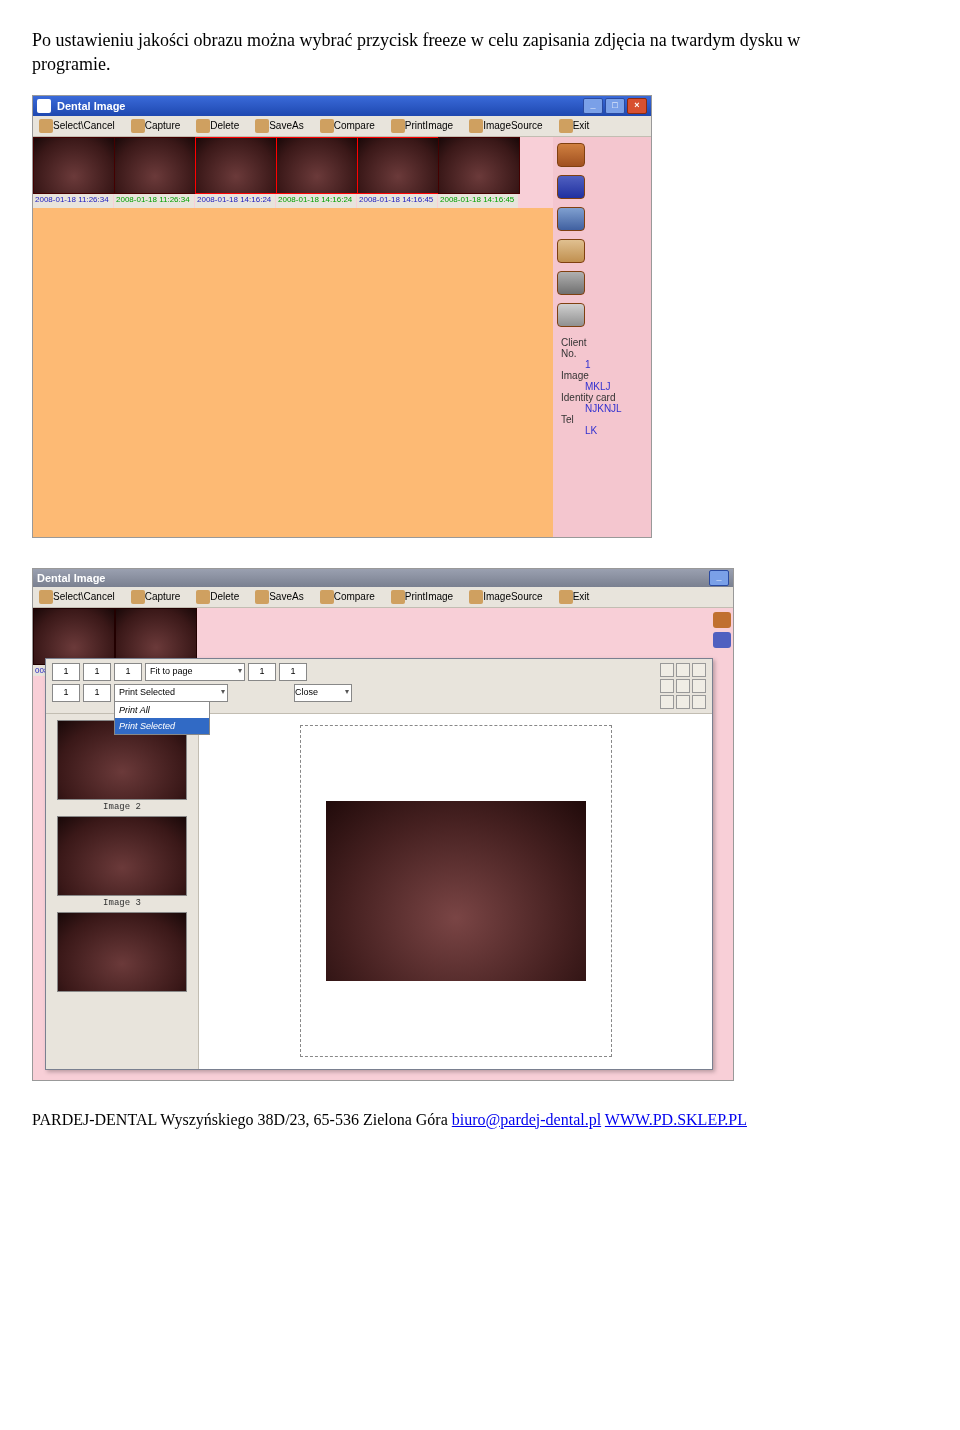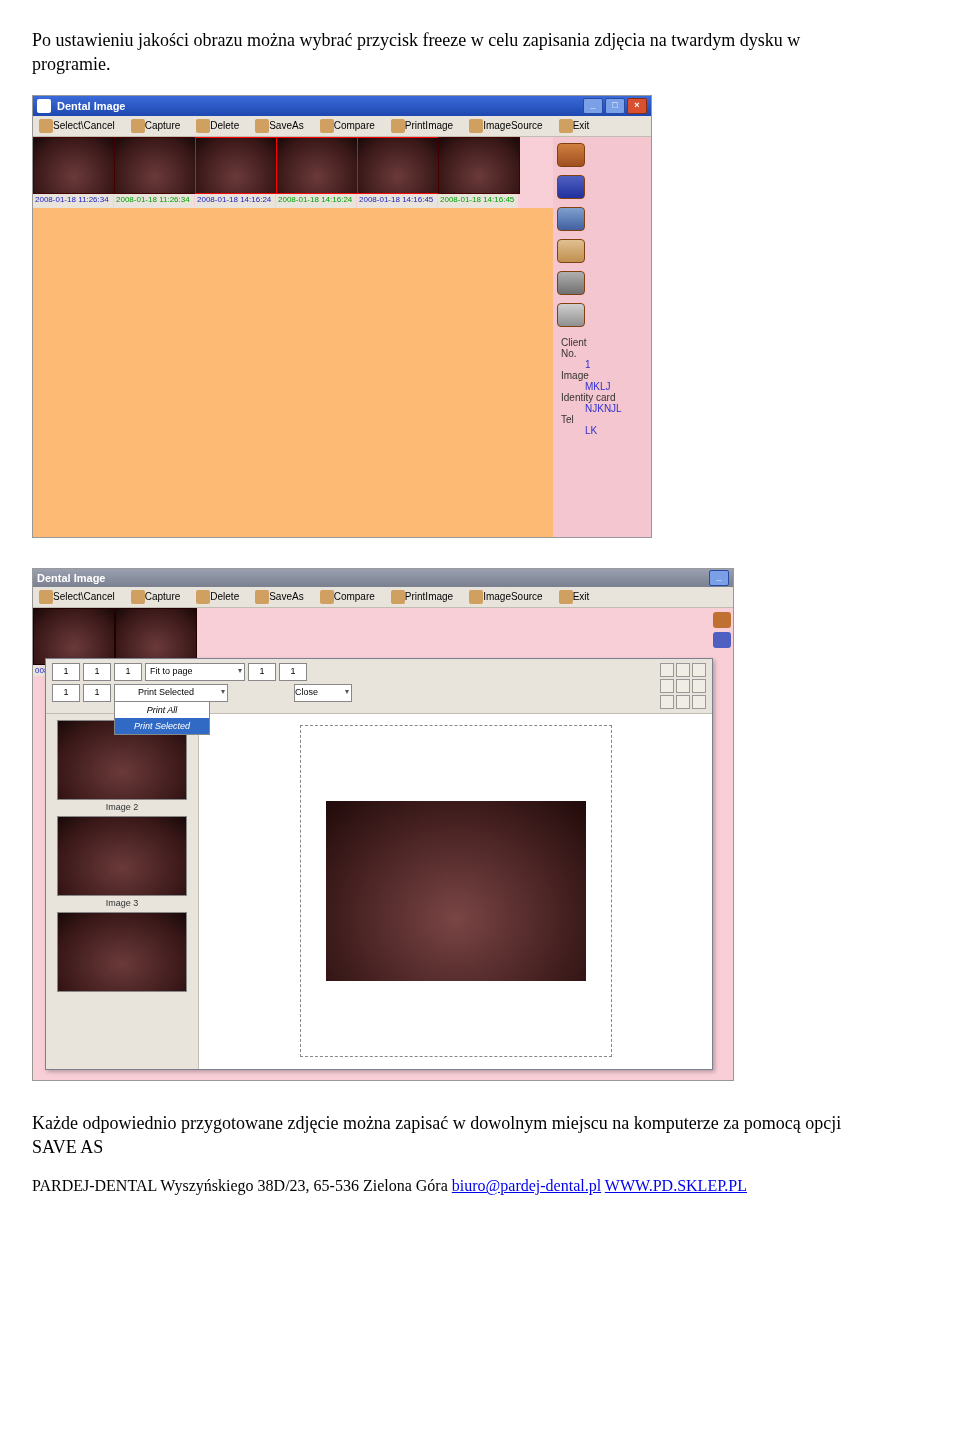--- a/index.html
+++ b/index.html
@@ -258,20 +258,21 @@
     flex: 1;
     display: flex;
     background: #ffffff;
   }
   .s2-plist {
     width: 144px;
     background: #e8e4dc;
     border-right: 1px solid #c2bdb2;
     padding: 4px;
     overflow: hidden;
+    font-family: Liberation Mono, monospace;
   }
   .s2-plist .pth {
     width: 128px; height: 78px;
     background: radial-gradient(ellipse at 50% 65%, #6b3a3a 0%, #3a1818 70%, #180808 100%);
     border: 1px solid #888;
     margin: 2px auto;
   }
   .s2-plist .plab {
     font-size: 9px;
     text-align: center;
@@ -466,21 +467,21 @@
               <div class="spin">1</div>
               <div class="spin">1</div>
               <div class="spin">1</div>
               <div class="combo" style="width:80px;">Fit to page</div>
               <div class="spin">1</div>
               <div class="spin">1</div>
             </div>
             <div style="display:flex;gap:3px;align-items:flex-start;">
               <div class="spin">1</div>
               <div class="spin">1</div>
-              <div class="combo" style="width:94px;position:relative;text-align:center;">
+              <div class="combo" style="width:94px;position:relative;">
                 <span>Print Selected</span>
                 <div class="dropdown-open">
                   <div>Print All</div>
                   <div class="hover">Print Selected</div>
                 </div>
               </div>
               <div style="width:60px;"></div>
               <div class="combo" style="width:56px;padding:0;">Close</div>
             </div>
           </div>
@@ -508,19 +509,18 @@
           <div class="s2-pcanvas">
             <div class="s2-page">
               <div class="s2-bigimg"></div>
             </div>
           </div>
         </div>
       </div>
     </div>
   </div>
 
-  <p class="para">Każde odpowiednio przygotowane zdjęcie można zapisać w dowolnym miejscu na komputerze za pomocą opcji SAVE AS</p>
 
   <div class="footer">
     <span>PARDEJ-DENTAL  Wyszyńskiego 38D/23,  65-536 Zielona Góra  </span><a class="mail">biuro@pardej-dental.pl</a><span>  </span><a class="site">WWW.PD.SKLEP.PL</a>
   </div>
 
 </div>
 
 </body></html>

